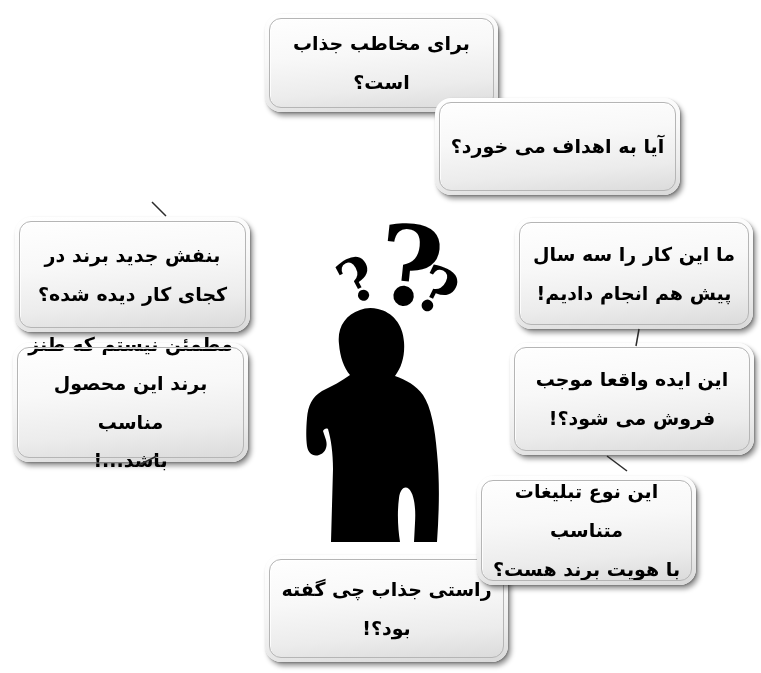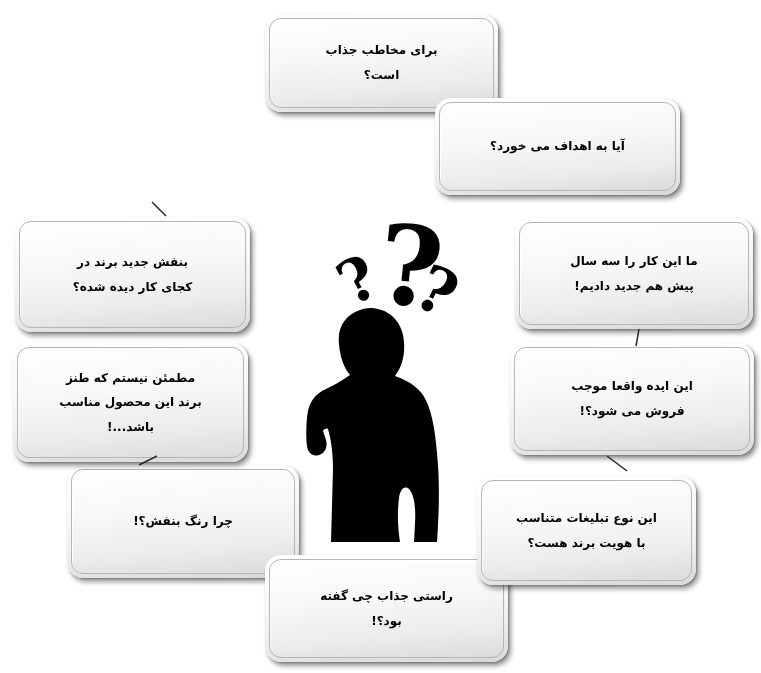--- a/index.html
+++ b/index.html
@@ -3,21 +3,21 @@
 <meta charset="utf-8">
 <style>
   html,body{margin:0;padding:0;background:#ffffff;}
   .canvas{
     position:relative;width:761px;height:673px;background:#ffffff;overflow:hidden;
     font-family:"DejaVu Sans", sans-serif;
   }
   .bubble{
     position:absolute;display:flex;align-items:center;justify-content:center;
     text-align:center;direction:rtl;
-    font-weight:700;font-size:12px;line-height:2.05;color:#000;
+    font-weight:700;font-size:19px;line-height:2.05;color:#000;
     background:linear-gradient(175deg,#ffffff 0%,#f8f8f8 40%,#ececec 72%,#d8d8d8 100%);
     border-radius:16px;
     box-shadow:3px 4px 5px rgba(0,0,0,0.40), 1px 1px 2px rgba(0,0,0,0.25);
     white-space:pre-line;
     padding:6px 14px;box-sizing:border-box;
   }
   .bubble::before{
     content:"";position:absolute;left:4px;right:4px;top:4px;bottom:4px;
     border:1px solid #b5b5b5;border-radius:12px;
     box-shadow:inset 1px 1px 0 rgba(255,255,255,0.85);
@@ -60,27 +60,26 @@
   </svg>
 
   <span class="qm qm-big">?</span>
   <span class="qm qm-left">?</span>
   <span class="qm qm-right">?</span>
 
   <div class="bubble b-top-center">برای مخاطب جذاب
 است؟</div>
   <div class="bubble b-top-right">آیا به اهداف می خورد؟</div>
   <div class="bubble b-right">ما این کار را سه سال
-پیش هم جدید دادیم!</div>
+پیش هم انجام دادیم!</div>
   <div class="bubble b-bottom-right">این نوع تبلیغات متناسب
 با هویت برند هست؟</div>
   <div class="bubble b-right-lower">این ایده واقعا موجب
 فروش می شود؟!</div>
   <div class="bubble b-bottom-center">راستی جذاب چی گفته
 بود؟!</div>
-  <div class="bubble b-bottom-left">چرا رنگ بنفش؟!</div>
   <div class="bubble b-left">مطمئن نیستم که طنز
 برند این محصول مناسب
 باشد...!</div>
   <div class="bubble b-left-upper">بنفش جدید برند در
 کجای کار دیده شده؟</div>
 
 </div>
 
 </body></html>

